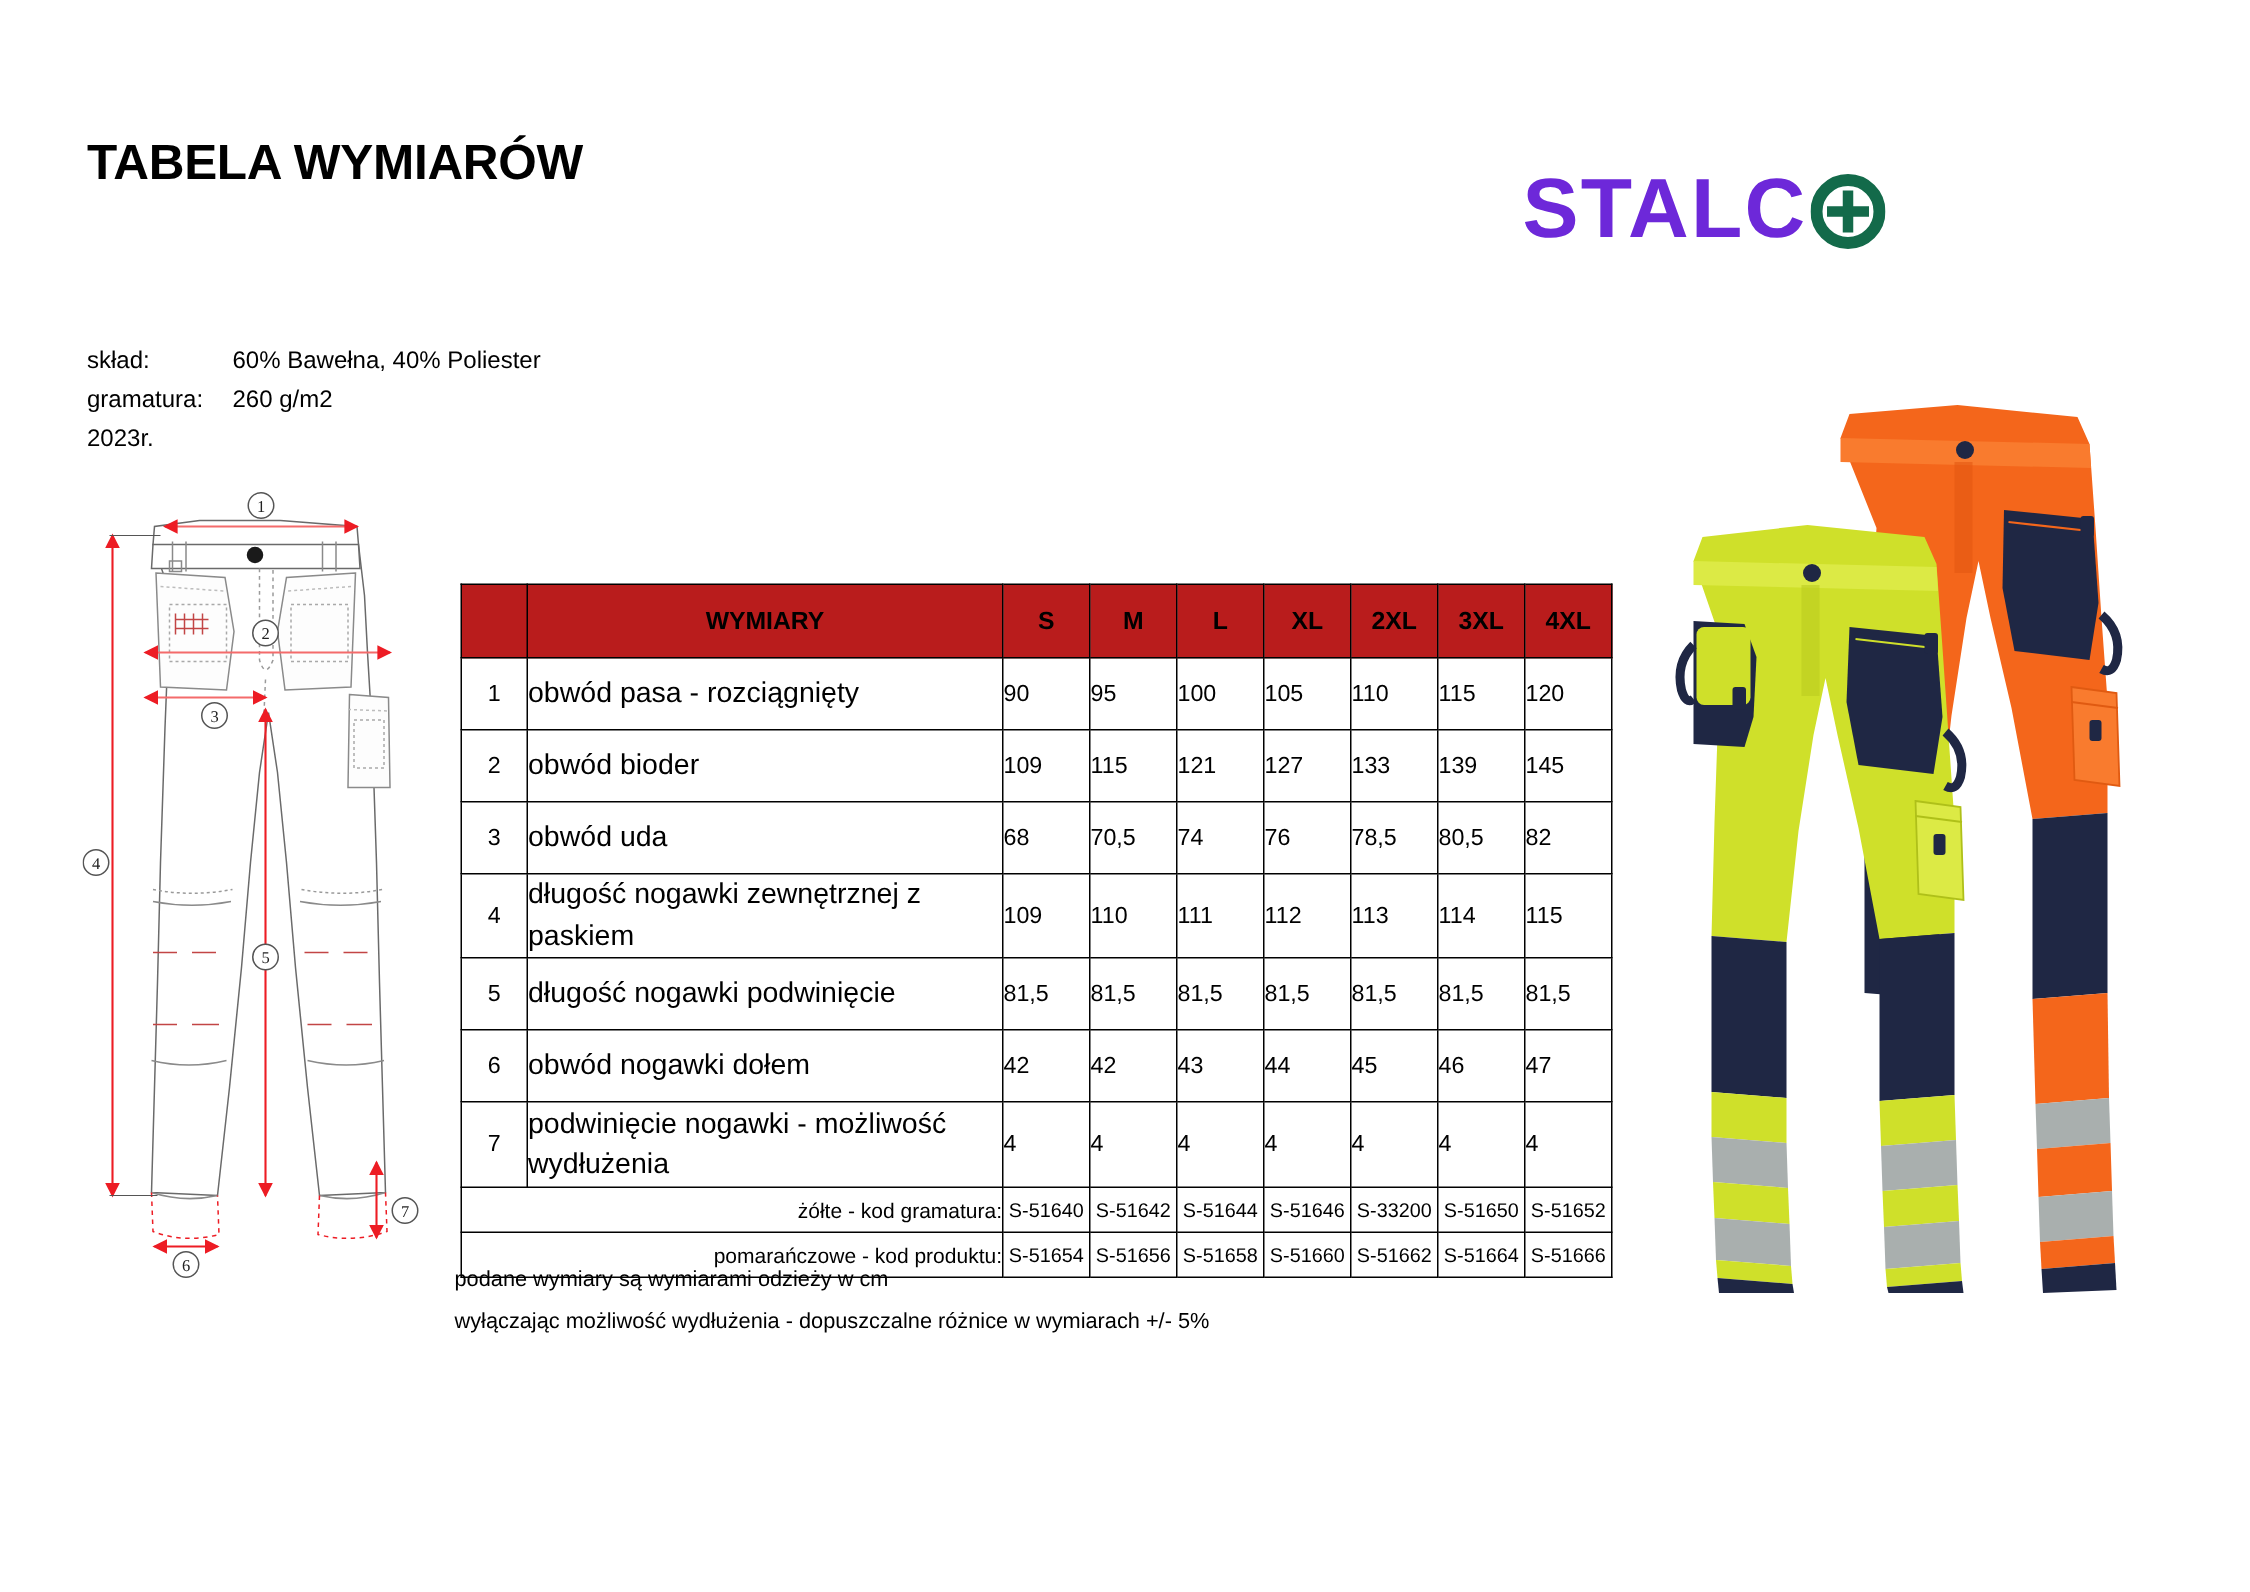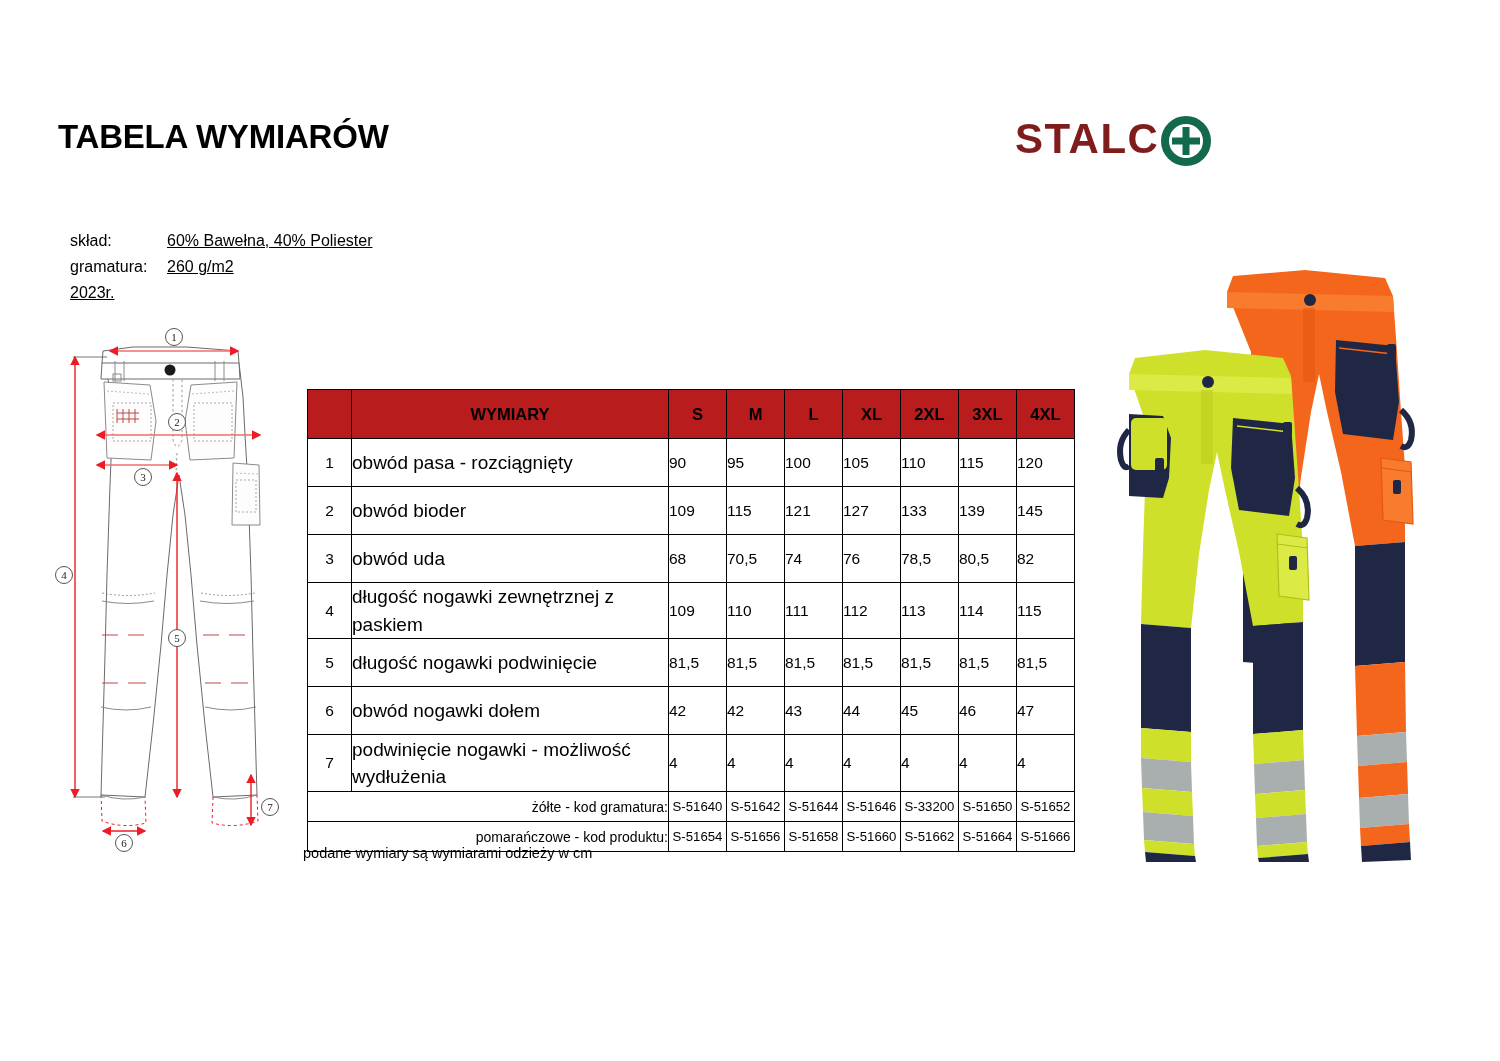--- a/index.html
+++ b/index.html
@@ -17,42 +17,42 @@
     width: 1500px;
     height: 1061px;
     overflow: hidden;
     background: #ffffff;
   }
 
   
   #main-title {
     position: absolute;
     left: 58px;
-    top: 118px;
+    top: 89px;
     font-size: 33px;
     font-weight: bold;
     letter-spacing: -0.2px;
     color: #000;
     white-space: nowrap;
   }
 
   
   #logo {
     position: absolute;
     left: 1015px;
     top: 108px;
     display: flex;
     align-items: center;
     height: 62px;
   }
   #logo-word {
-    font-size: 42px;
+    font-size: 56px;
     font-weight: bold;
     letter-spacing: 1.5px;
-    color: #7f1d1d;
+    color: #6d28d9;
     line-height: 1;
     font-family: "Liberation Sans", sans-serif;
   }
   #logo-mark {
     position: relative;
     width: 50px;
     height: 50px;
     margin-left: 2px;
     margin-top: 4px;
   }
@@ -61,24 +61,23 @@
   #product-name {
     position: absolute;
     left: 58px;
     top: 200px;
     font-size: 18.5px;
     font-weight: bold;
     white-space: nowrap;
   }
   .spec-row {
     position: absolute;
-    left: 70px;
+    left: 58px;
     font-size: 16px;
     white-space: nowrap;
-    text-decoration: underline;
   }
   .spec-label { display: inline-block; width: 97px; }
   #spec-1 { top: 232px; }
   #spec-2 { top: 258px; }
   #spec-3 { top: 284px; }
 
   
   #tech-drawing {
     position: absolute;
     left: 55px;
@@ -422,20 +421,21 @@
         <td class="cell-code">S-51658</td>
         <td class="cell-code">S-51660</td>
         <td class="cell-code">S-51662</td>
         <td class="cell-code">S-51664</td>
         <td class="cell-code">S-51666</td>
       </tr>
     </tbody>
   </table>
 
   <div id="footnote-1" class="footnote">podane wymiary są wymiarami odzieży w cm</div>
+  <div id="footnote-2" class="footnote">wyłączając możliwość wydłużenia - dopuszczalne różnice w wymiarach +/- 5%</div>
 
   <div id="product-photo">
     <svg width="360" height="600" viewBox="0 0 360 600" aria-hidden="true">
 
       <g>
 
         <path d="M122,30 L128,14 L200,8 L280,16 L288,34
                  L292,90 L296,150 L300,205
                  L300,280 L250,284 L236,210 L222,150
                  L214,112 L206,150 L196,215 L188,286

